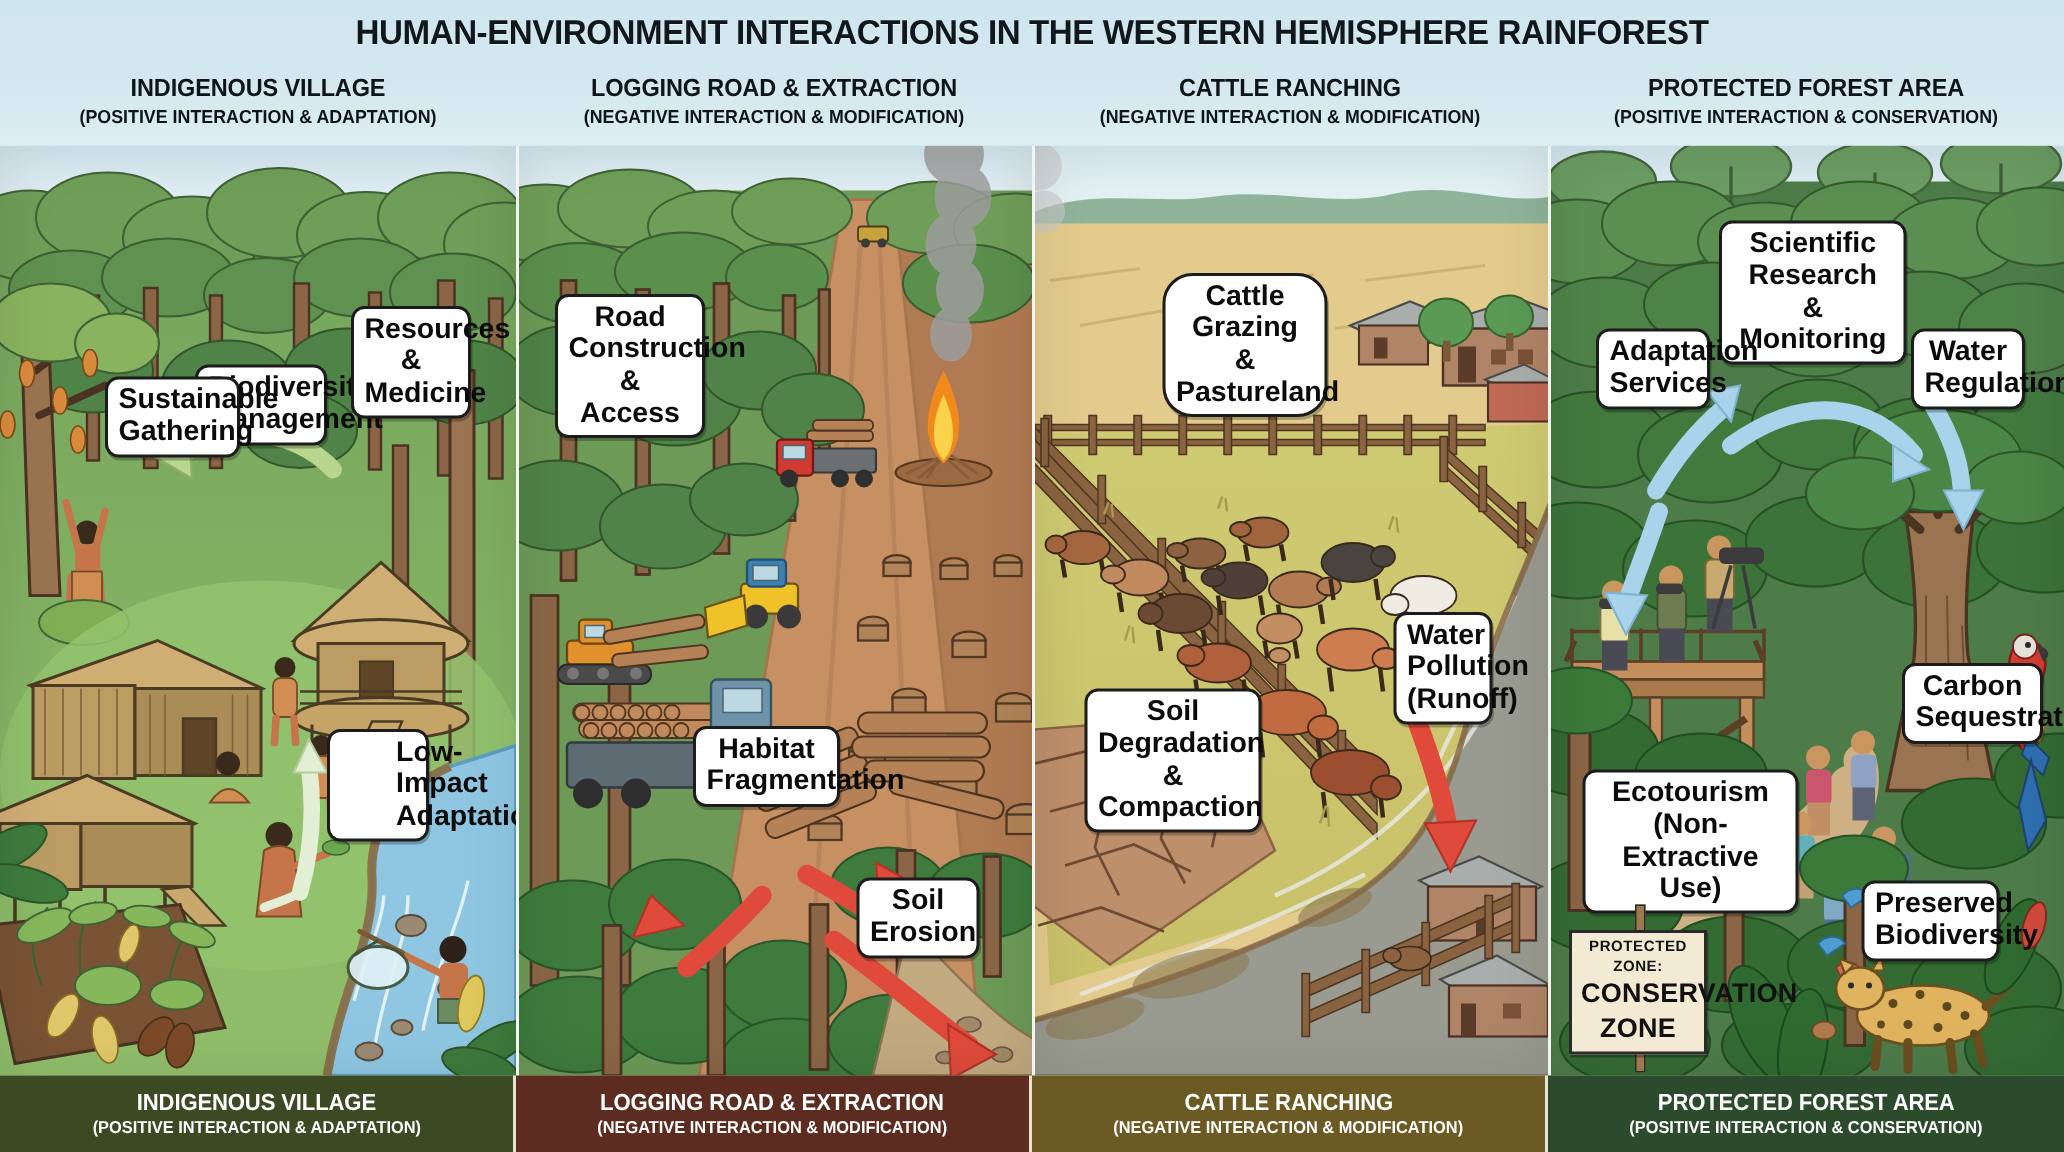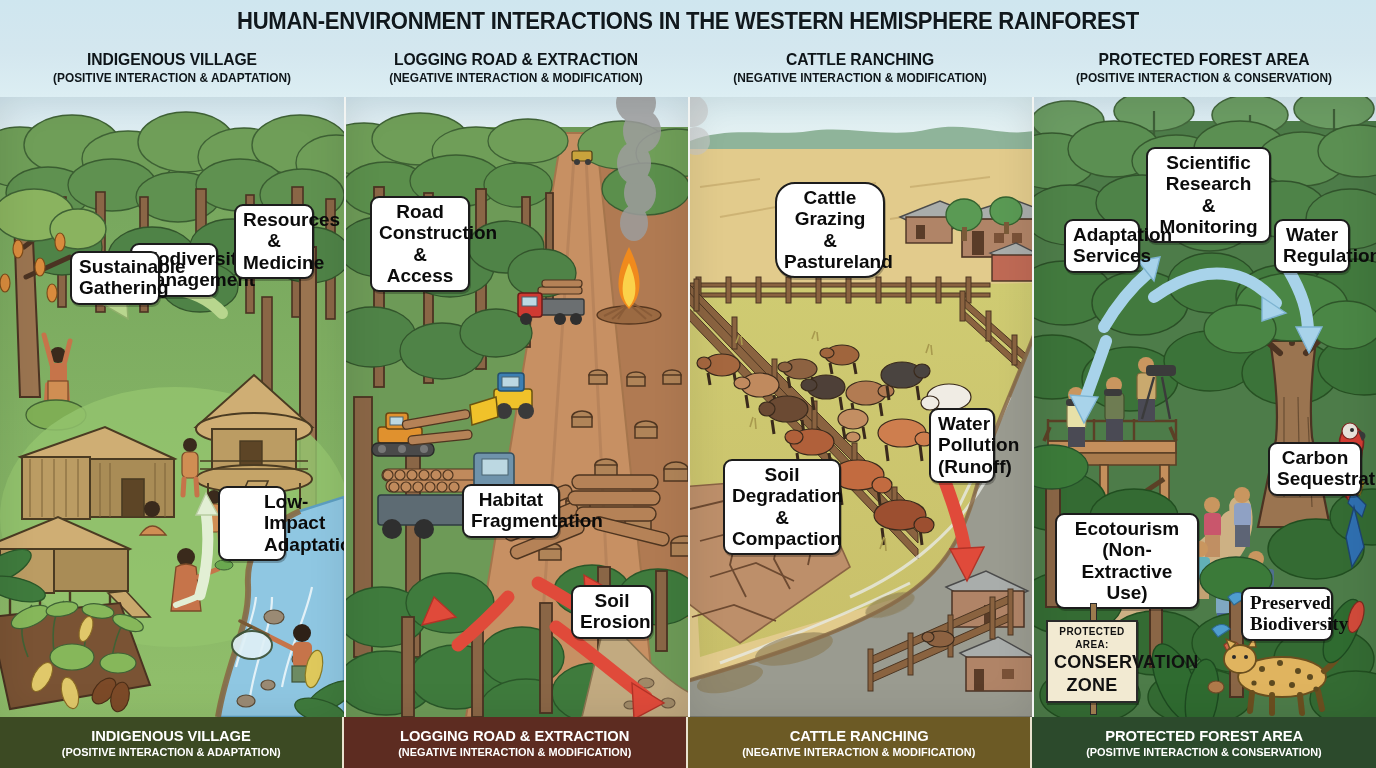--- a/index.html
+++ b/index.html
@@ -1061,26 +1061,26 @@
       <div class="callout" style="left:112px; top:50px; width:125px;">Scientific Research
 &amp; Monitoring</div>
       <div class="callout" style="left:30px; top:122px; width:76px;">Adaptation
 Services</div>
       <div class="callout" style="left:240px; top:122px; width:76px;">Water
 Regulation</div>
       <div class="callout" style="left:234px; top:345px; width:94px;">Carbon
 Sequestration</div>
       <div class="callout" style="left:21px; top:416px; width:144px;">Ecotourism
 (Non-Extractive Use)</div>
-      <div class="callout" style="left:207px; top:490px; width:92px;font-family:Liberation Serif, serif;">Preserved
+      <div class="callout" style="left:207px; top:490px; width:92px;">Preserved
 Biodiversity</div>
 
       <div class="signpost" style="left:56px; top:506px; height:112px;"></div>
       <div class="sign" style="left:12px; top:523px; width:92px;">
-        <div class="l1">PROTECTED AREA:</div>
+        <div class="l1">PROTECTED ZONE:</div>
         <div class="l2">CONSERVATION</div>
         <div class="l2">ZONE</div>
       </div>
 
       <div class="vignette"></div>
     </div>
   </div>
 
   <div class="footer">
     <div class="fbar" style="background:#3c4a23;">

